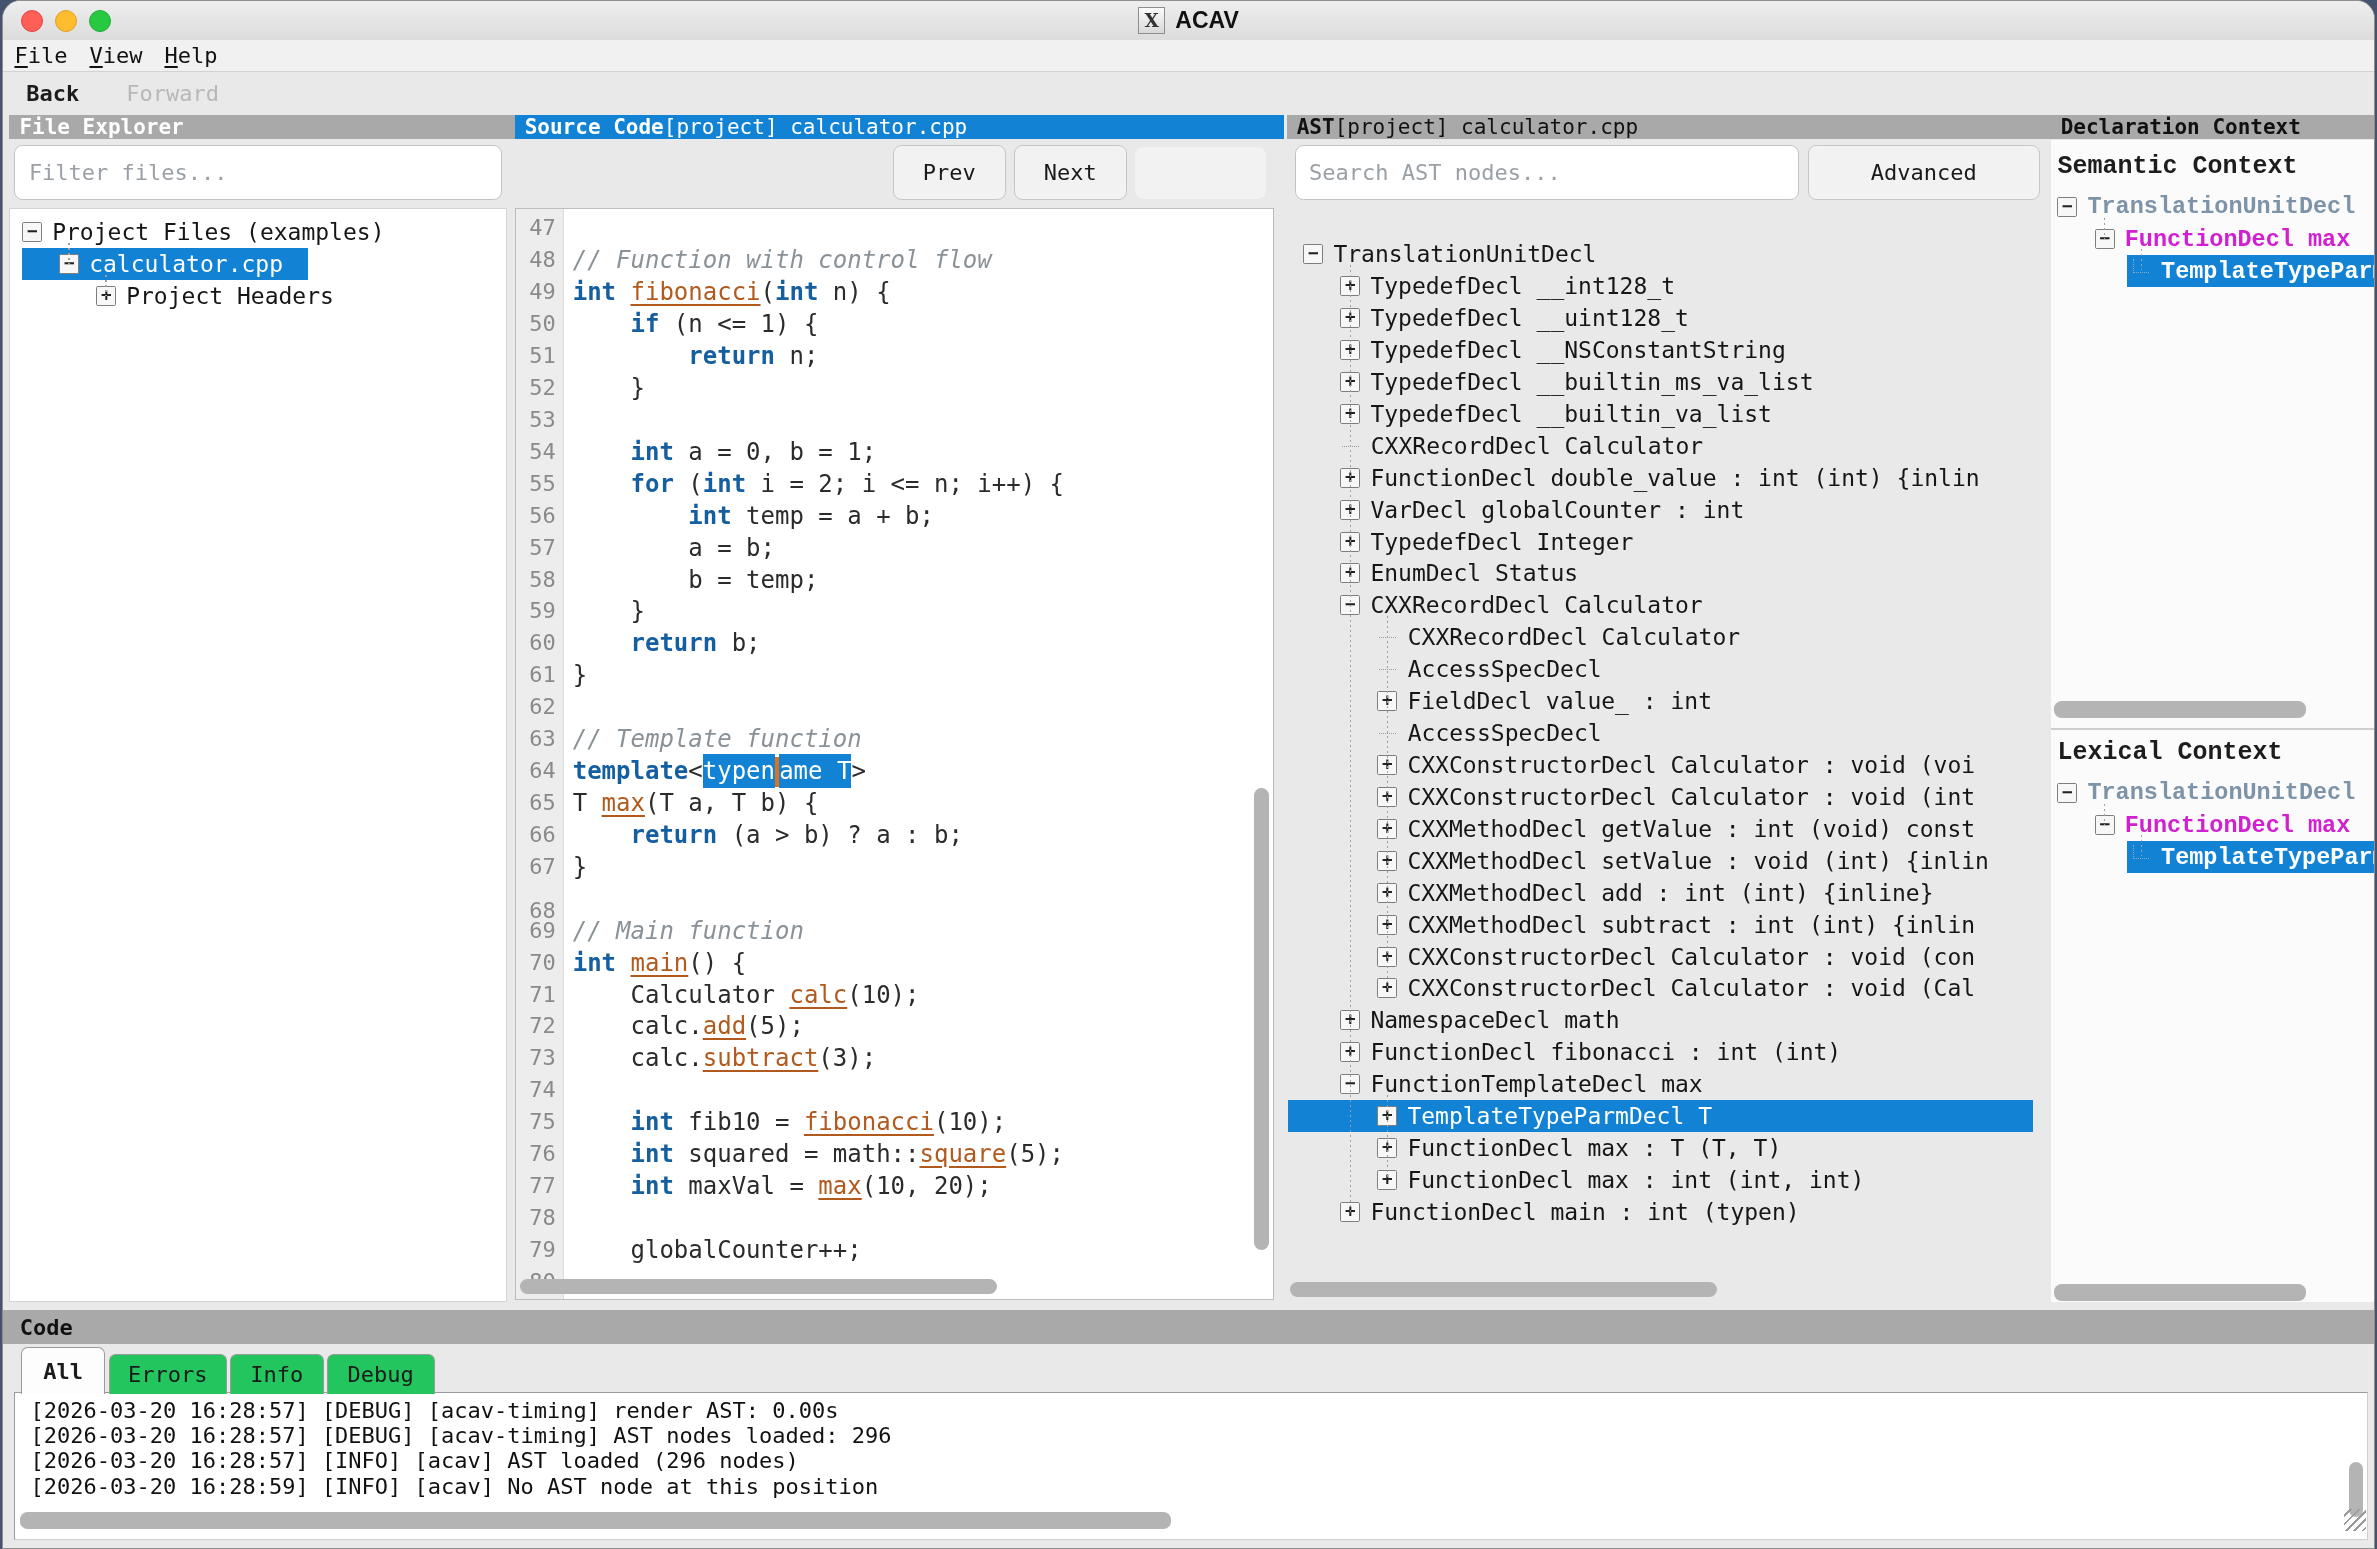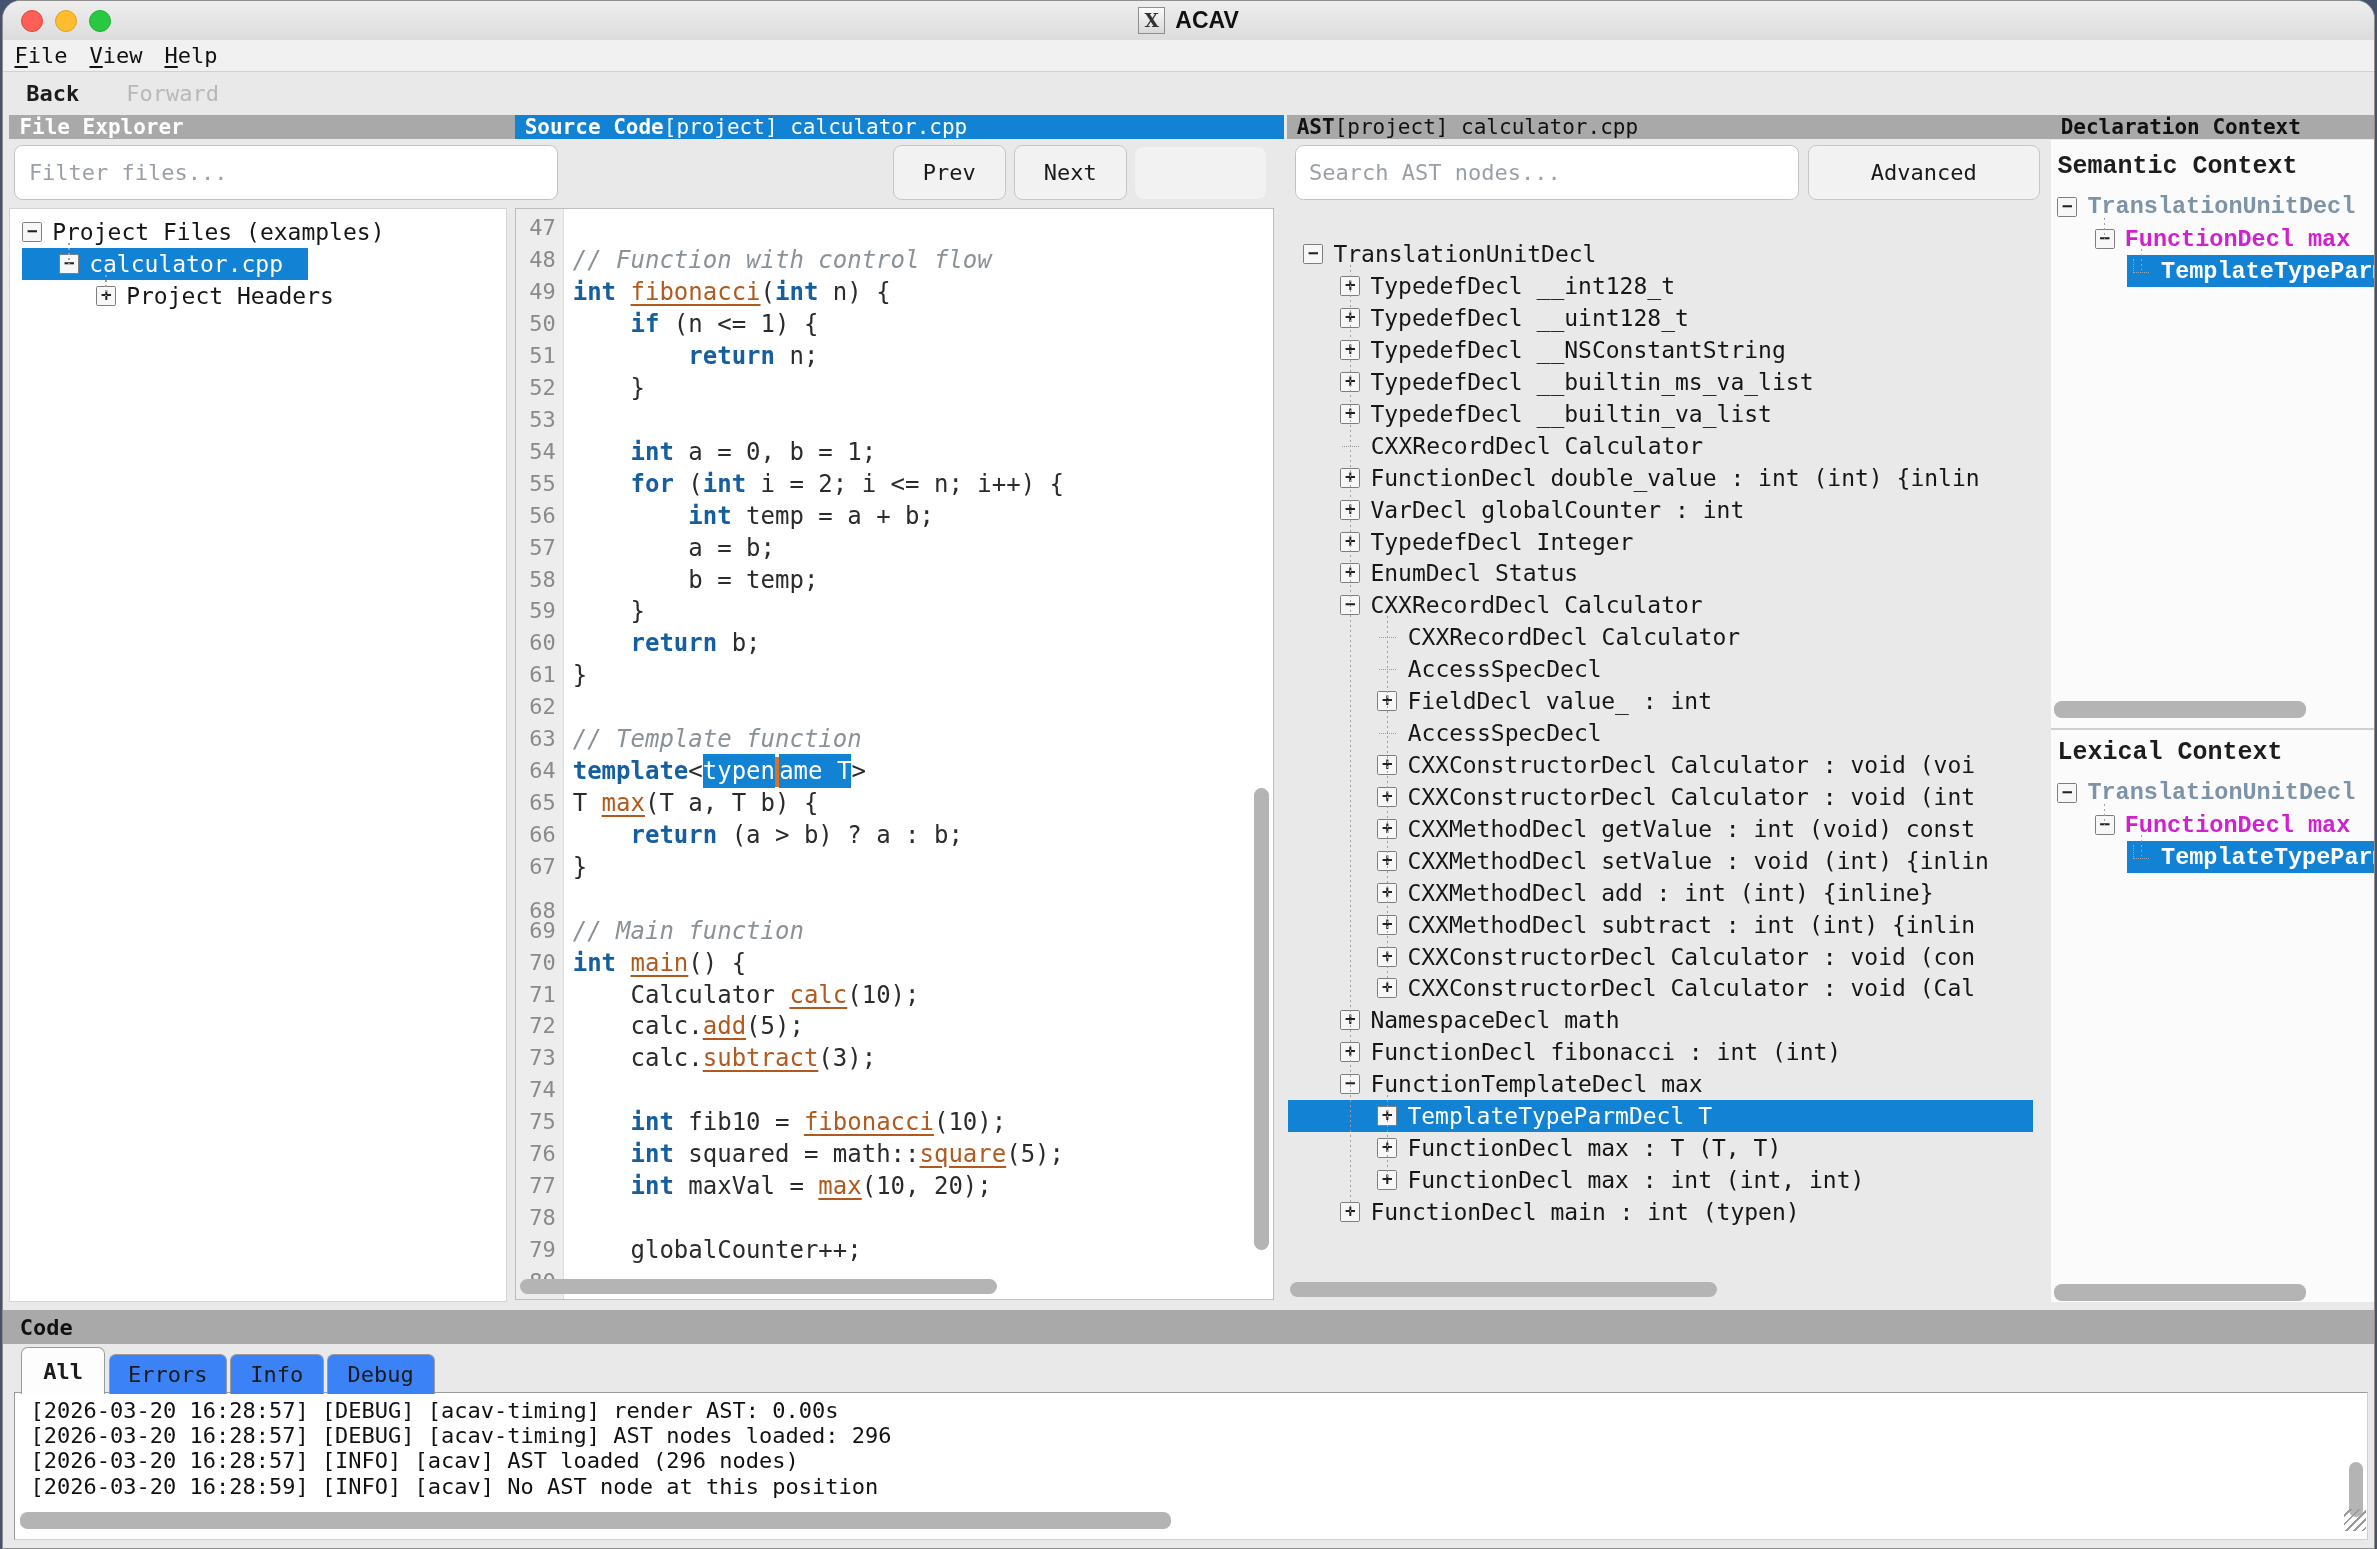--- a/index.html
+++ b/index.html
@@ -69,21 +69,21 @@
   .declbox{position:absolute;left:2048px;top:139px;width:324px;height:1162px;background:#fbfbfb;overflow:hidden;}
   .decl-title{position:absolute;left:6.7px;font-family:"Liberation Mono",monospace;font-size:25px;font-weight:bold;color:#1d1d1d;}
   .decl-tree .tlabel{font-family:"Liberation Mono",monospace;font-size:23.5px;font-weight:bold;}
   .lab-muted{color:#7d93a8 !important;}
   .lab-magenta{color:#d020d0 !important;}
   .divider{position:absolute;left:0;right:0;height:1.7px;background:#cfcfcf;}
   
   .logs-hdr{position:absolute;left:0;right:0;top:1309px;height:34px;background:#a9a9a9;
             display:flex;align-items:center;padding-left:17px;font-size:22px;font-weight:bold;color:#111;}
   .tab{position:absolute;border:1.7px solid #9b9b9b;border-bottom:none;border-radius:6.7px 6.7px 0 0;
-       display:flex;align-items:center;justify-content:center;font-size:22px;color:#1a1a1a;background:#3b82f6;box-sizing:border-box;}
+       display:flex;align-items:center;justify-content:center;font-size:22px;color:#1a1a1a;background:#22c55e;box-sizing:border-box;}
   .tab.active{background:#fdfdfd;font-weight:bold;z-index:3;}
   .logbox{position:absolute;left:11.8px;top:1391px;width:2354px;height:148px;background:#fff;
           border:1.7px solid #9a9a9a;border-right-color:#cfcfcf;border-bottom-color:#cfcfcf;overflow:hidden;box-sizing:border-box;}
   .logline{position:absolute;left:15px;height:25px;line-height:25px;font-size:22px;color:#111;white-space:pre;}
   .grip{position:absolute;right:1.7px;bottom:8.4px;width:22px;height:22px;
         background:repeating-linear-gradient(135deg,transparent 0 4.2px,#9a9a9a 4.2px 5.9px);}
 </style>
 </head>
 <body>
 
@@ -119,21 +119,21 @@
         <span> [project] calculator.cpp</span>
   </div>
   <div class="phdr phdr-gray2" style="left:1284px;width:756px;">
     <span class="b">AST</span>
         <span> [project] calculator.cpp</span>
   </div>
   <div class="phdr phdr-gray2" style="left:2048px;width:324px;">
     <span class="b">Declaration Context</span>
   </div>
 
-  <input class="entry" style="left: 11.8px; top: 144px; width: 544px; height: 55px;" placeholder="Filter files...">
+  <input class="entry" style="left: 11.8px; top: 144px; width: 488px; height: 55px;" placeholder="Filter files...">
   <div class="treebox" style="left:6.7px;top:207px;width:498px;height:1094px;background:#fff;border:0.8px solid #d5d5d5;box-sizing:border-box;" id="filetree">
         <div class="trow" style="top: 6.7px;">
           <div class="rowc" style="left: 11.8px; padding-left: 0px; padding-right: 25px;">
             <span class="exp">−</span>
             <span class="tlabel">Project Files (examples)</span>
           </div>
         </div>
         <div class="trow sel" style="top: 39px;">
           <div class="rowc selbg" style="left: 11.8px; padding-left: 37px; padding-right: 25px;">
             <span class="exp">−</span>

